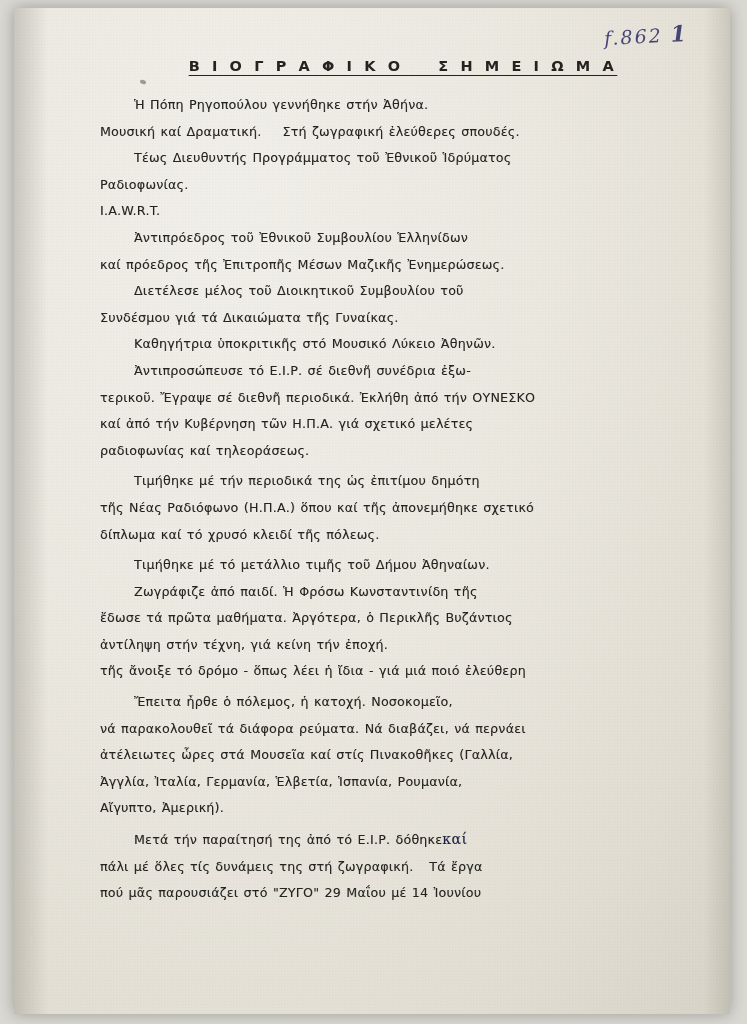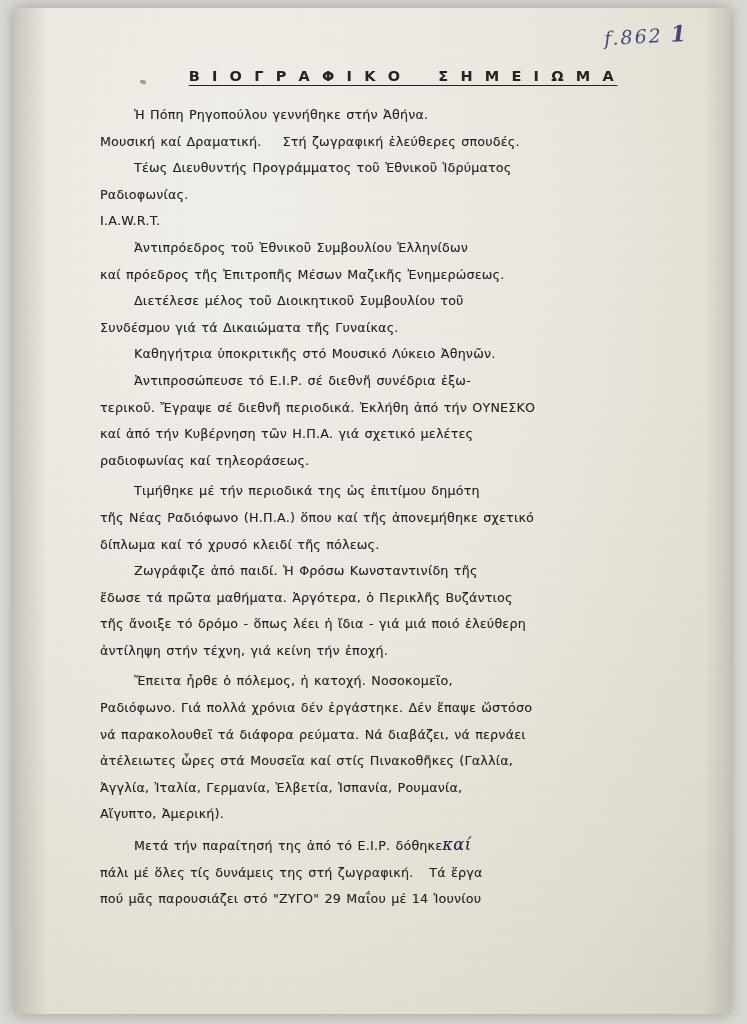--- a/index.html
+++ b/index.html
@@ -81,21 +81,21 @@
     height: 4px;
     background: #5a584f;
     opacity: 0.55;
     border-radius: 40%;
     transform: rotate(20deg);
   }
 
   .doc {
     position: absolute;
     left: 86px;
-    top: 60px;
+    top: 50px;
     width: 588px;
     color: #24231f;
     font-family: "DejaVu Sans", sans-serif;
   }
 
   .title {
     text-align: center;
     font-size: 14.5px;
     letter-spacing: 3.6px;
     font-weight: bold;
@@ -125,23 +125,22 @@
   .doc p.line {
     text-shadow: 0.4px 0.3px 0 rgba(60,58,52,0.30);
   }
 
   .strike {
     position: relative;
   }
 
   .hand {
     font-family: "DejaVu Serif", serif;
-    font-style: italic;
     color: #1d1d45;
-    font-size: 16px;
+    font-size: 14px;
     letter-spacing: 0.5px;
   }
 </style>
 </head>
 <body>
 
 <div class="page">
   <div class="sheet">
     <div class="grain"></div>
 
@@ -165,26 +164,26 @@
       <p class="line indent">Διετέλεσε μέλος τοῦ Διοικητικοῦ Συμβουλίου τοῦ</p>
       <p class="line">Συνδέσμου γιά τά Δικαιώματα τῆς Γυναίκας.</p>
       <p class="line indent">Καθηγήτρια ὑποκριτικῆς στό Μουσικό Λύκειο Ἀθηνῶν.</p>
       <p class="line indent">Ἀντιπροσώπευσε τό Ε.Ι.Ρ. σέ διεθνῆ συνέδρια ἐξω-</p>
       <p class="line">τερικοῦ. Ἔγραψε σέ διεθνῆ περιοδικά. Ἐκλήθη ἀπό τήν ΟΥΝΕΣΚΟ</p>
       <p class="line">καί ἀπό τήν Κυβέρνηση τῶν Η.Π.Α. γιά σχετικό μελέτες</p>
       <p class="line">ραδιοφωνίας καί τηλεοράσεως.</p>
       <p class="line indent gap">Τιμήθηκε μέ τήν περιοδικά της ὡς ἐπιτίμου δημότη</p>
       <p class="line">τῆς Νέας Ραδιόφωνο (Η.Π.Α.) ὅπου καί τῆς ἀπονεμήθηκε σχετικό</p>
       <p class="line">δίπλωμα καί τό χρυσό κλειδί τῆς πόλεως.</p>
+      <p class="line indent gap">Τιμήθηκε μέ τό μετάλλιο τιμῆς τοῦ Δήμου Ἀθηναίων.</p>
       <p class="line indent">Ζωγράφιζε ἀπό παιδί. Ἡ Φρόσω Κωνσταντινίδη τῆς</p>
       <p class="line">ἔδωσε τά πρῶτα μαθήματα. Ἀργότερα, ὁ Περικλῆς Βυζάντιος</p>
+      <p class="line strike"><span>ἀντίληψη στήν τέχνη, γιά κείνη τήν ἐποχή.</span></p>
       <p class="line">τῆς ἄνοιξε τό δρόμο - ὅπως λέει ἡ ἴδια - γιά μιά ποιό ἐλεύθερη</p>
-      <p class="line strike"><span>ἀντίληψη στήν τέχνη, γιά κείνη τήν ἐποχή.</span></p>
       <p class="line indent gap">Ἔπειτα ἦρθε ὁ πόλεμος, ἡ κατοχή. Νοσοκομεῖο,</p>
-      <p class="line">Ραδιόφωνο. Γιά πολλά χρόνια δέν ἐργάστηκε. Δέν ἔπαψε ὥστόσο</p>
       <p class="line">νά παρακολουθεῖ τά διάφορα ρεύματα. Νά διαβάζει, νά περνάει</p>
       <p class="line">ἀτέλειωτες ὧρες στά Μουσεῖα καί στίς Πινακοθῆκες (Γαλλία,</p>
       <p class="line">Ἀγγλία, Ἰταλία, Γερμανία, Ἑλβετία, Ἱσπανία, Ρουμανία,</p>
       <p class="line">Αἴγυπτο, Ἀμερική).</p>
       <p class="line indent gap"><span>Μετά τήν παραίτησή της ἀπό τό Ε.Ι.Ρ. δόθηκε</span><span class="hand">καί</span></p>
       <p class="line">πάλι μέ ὅλες τίς δυνάμεις της στή ζωγραφική.   Τά ἔργα</p>
       <p class="line">πού μᾶς παρουσιάζει στό "ΖΥΓΟ" 29 Μαΐου μέ 14 Ἰουνίου</p>
 
     </div>
   </div>

